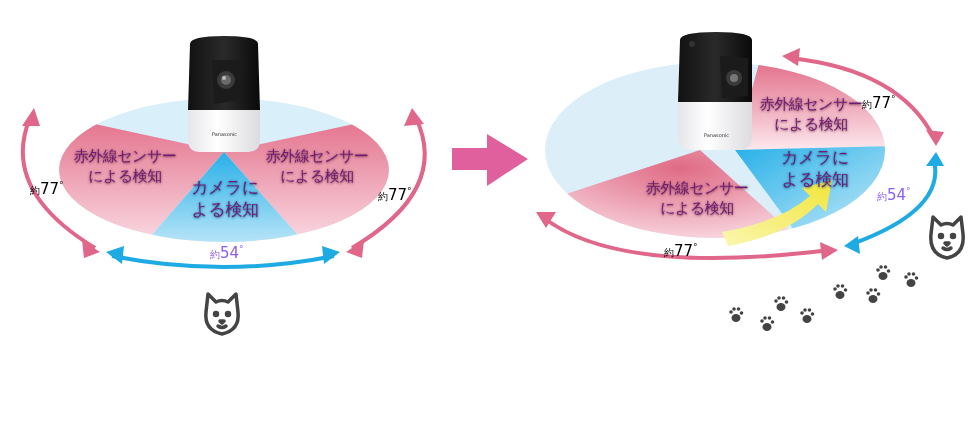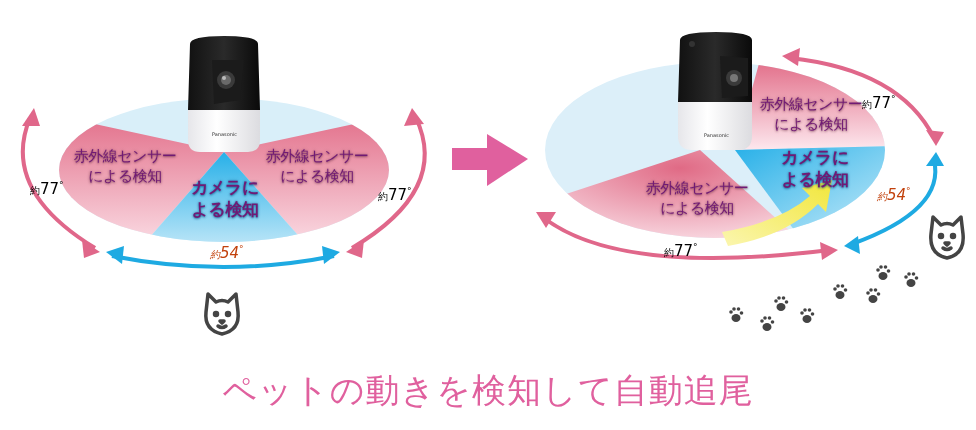--- a/index.html
+++ b/index.html
@@ -1,25 +1,25 @@
 <!DOCTYPE html>
 <html><head>
 <meta charset="utf-8">
 <style>
   html,body{margin:0;padding:0;background:#fff;}
   body{width:976px;height:430px;position:relative;overflow:hidden;font-family:"DejaVu Sans","Liberation Sans",sans-serif;}
   .stage{position:absolute;left:0;top:0;width:976px;height:430px;}
   svg{position:absolute;left:0;top:0;}
   .lbl{position:absolute;color:#701a75;font-size:15px;line-height:20px;text-align:center;white-space:nowrap;text-shadow:0 0 3px rgba(120,60,80,.6),0 1px 2px rgba(100,40,60,.5);letter-spacing:-0.5px;}
-  .lbl.cam{font-size:17px;line-height:22px;text-shadow:0 0 3px rgba(0,90,140,.6),0 1px 2px rgba(0,70,120,.5);font-weight:bold;}
+  .lbl.cam{font-size:17px;line-height:22px;text-shadow:0 0 3px rgba(0,90,140,.6),0 1px 2px rgba(0,70,120,.5);}
   .ang{position:absolute;font-size:15px;white-space:nowrap;}
   .ang .pre{font-size:10px;}
   .ang .deg{font-size:9px;vertical-align:top;}
   .ang.pink{color:#000000;}
-  .ang.blue{color:#c2410c;font-style:italic;}
+  .ang.blue{color:#8b5cf6;}
   .headline{position:absolute;left:0;width:976px;top:368px;text-align:center;color:#e0609e;font-size:34px;letter-spacing:1px;}
   .brand{position:absolute;font-size:5px;color:#333;}
 </style>
 </head>
 <body>
 
 <div class="stage">
 
 <svg width="976" height="430" viewBox="0 0 976 430">
   <defs>
@@ -221,15 +221,14 @@
 <div class="ang pink" style="left:862px;top:94px;">
   <span class="pre">約</span><span>77</span><span class="deg">°</span>
 </div>
 <div class="ang blue" style="left:877px;top:186px;">
   <span class="pre">約</span><span>54</span><span class="deg">°</span>
 </div>
 <div class="ang pink" style="left:664px;top:242px;">
   <span class="pre">約</span><span>77</span><span class="deg">°</span>
 </div>
 
-<div class="headline">ペットの動きを検知して自動追尾</div>
 
 </div>
 
 </body></html>

